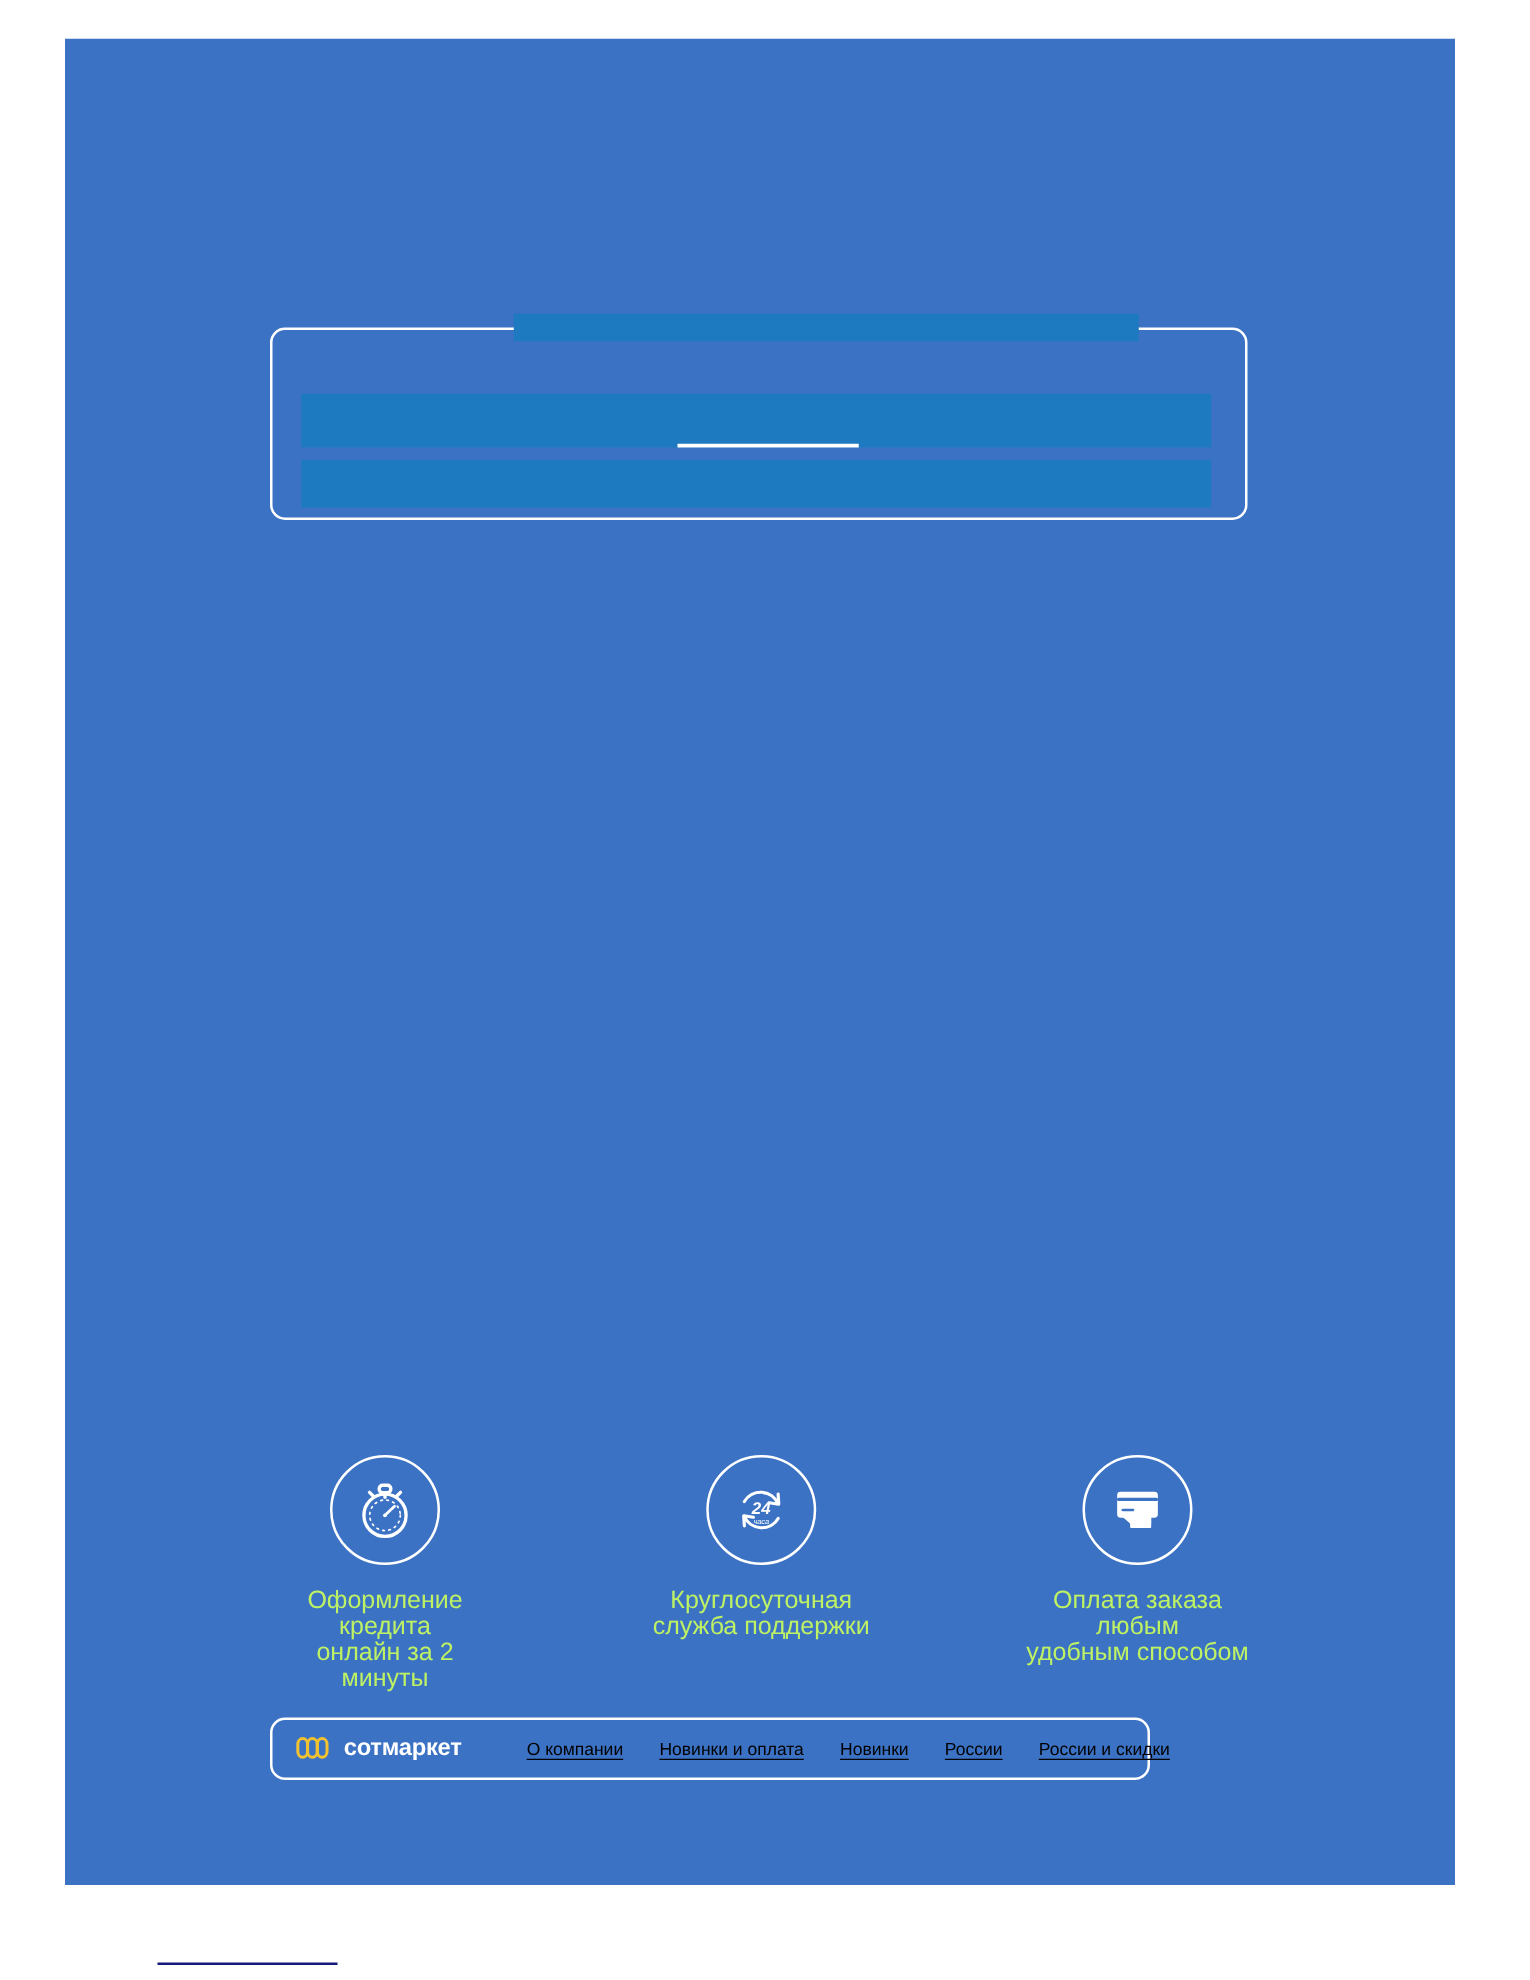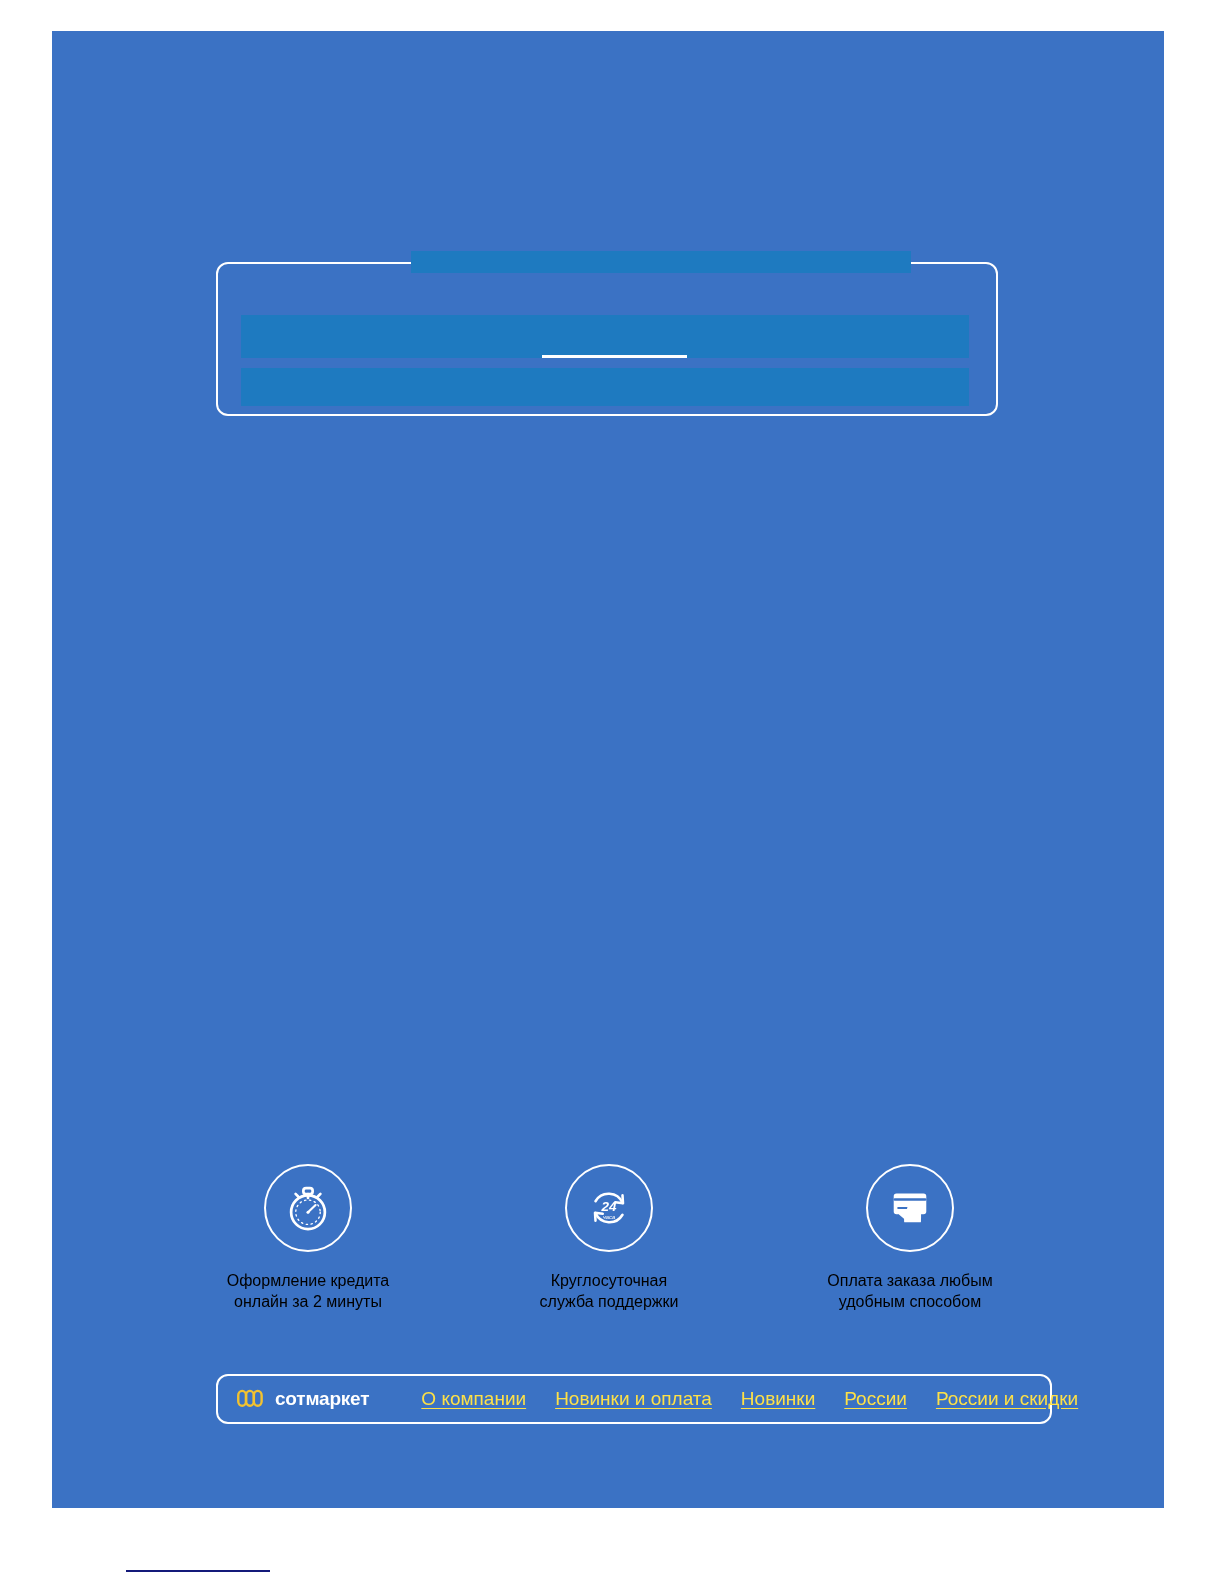--- a/index.html
+++ b/index.html
@@ -115,33 +115,33 @@
   }
 
   .benefit-icon svg {
     width: 54px;
     height: 54px;
     display: block;
   }
 
   .benefit-label {
     margin-top: 18px;
-    color: #000000;
-    font-size: 16px;
+    color: #bef264;
+    font-size: 20px;
     line-height: 21px;
     text-align: center;
     white-space: pre-line;
   }
 
   
   .footer-bar {
     position: absolute;
     left: 164px;
     top: 1343px;
-    width: 836px;
+    width: 704px;
     height: 50px;
     border: 2px solid #ffffff;
     border-radius: 12px;
     box-sizing: border-box;
     display: flex;
     align-items: center;
   }
 
   .footer-logo {
     display: flex;
@@ -161,22 +161,22 @@
     font-weight: bold;
     letter-spacing: -0.2px;
   }
 
   .footer-links {
     display: flex;
     align-items: center;
     gap: 29px;
   }
   .footer-link {
-    color: #fde047;
-    font-size: 19px;
+    color: #000000;
+    font-size: 14px;
     text-decoration: underline;
     text-underline-offset: 3px;
     cursor: pointer;
     white-space: nowrap;
   }
 
   
   .below-fold-link {
     position: absolute;
     left: 126px;

